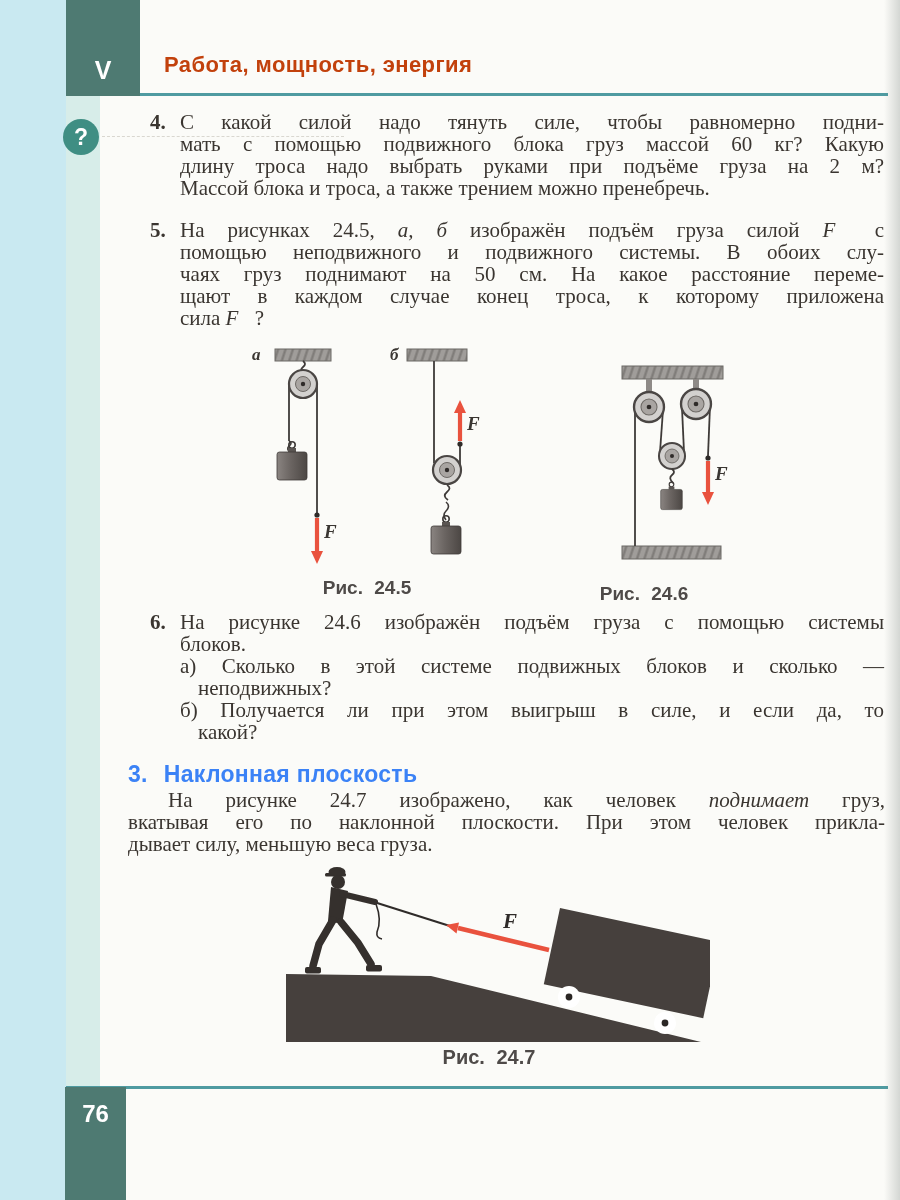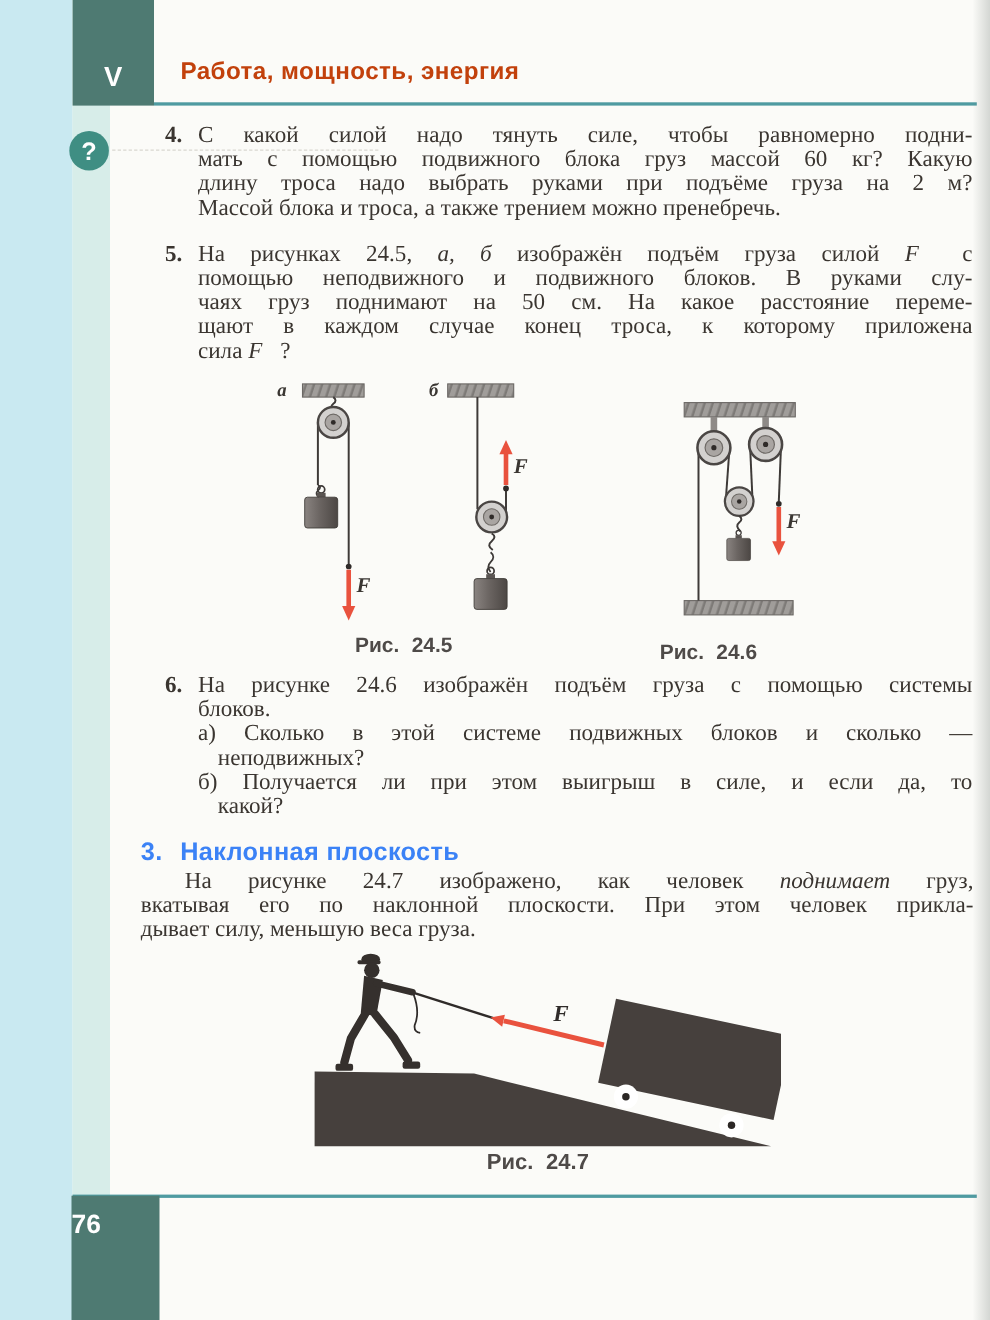--- a/index.html
+++ b/index.html
@@ -44,23 +44,23 @@
   .cap245{left:307px;top:577px;width:120px;}
   .cap246{left:584px;top:583px;width:120px;}
   .cap247{left:429px;top:1046px;width:120px;font-size:20px;}
 
   .figsvg{position:absolute;}
   .fig245{left:240px;top:340px;}
   .fig246{left:598px;top:358px;}
   .fig247{left:270px;top:858px;}
 
   .bottom-rule{position:absolute;left:66px;top:1086px;width:822px;height:3px;background:#4f9ba1;}
-  .page-box{position:absolute;left:65px;top:1087px;width:80px;height:113px;background:#4e7a72;
+  .page-box{position:absolute;left:65px;top:1087px;width:61px;height:113px;background:#4e7a72;
     color:#ffffff;font-family:"Liberation Sans",sans-serif;font-weight:bold;font-size:24px;
-    box-sizing:border-box;padding-top:15px;line-height:1;}
+    text-align:center;box-sizing:border-box;padding-top:15px;line-height:1;}
 </style>
 </head>
 <body>
 
 <div id="page">
 
   <div class="strip-outer"></div>
   <div class="strip-inner"></div>
 
   <div class="v-box">V</div>
@@ -77,21 +77,21 @@
       <div class="jline">мать с помощью подвижного блока груз массой 60 кг? Какую</div>
       <div class="jline">длину троса надо выбрать руками при подъёме груза на 2 м?</div>
       <div class="lline">Массой блока и троса, а также трением можно пренебречь.</div>
     </div>
   </div>
 
   <div class="problem" style="top:219px;">
     <span class="pnum">5.</span>
     <div class="ptext">
       <div class="jline"><span>На рисунках 24.5, </span><span class="it">а, б</span><span> изображён подъём груза силой </span><span class="vec">F⃗</span><span> с</span></div>
-      <div class="jline">помощью неподвижного и подвижного блоков. В руками слу-</div>
+      <div class="jline">помощью неподвижного и подвижного системы. В обоих слу-</div>
       <div class="jline">чаях груз поднимают на 50 см. На какое расстояние переме-</div>
       <div class="jline">щают в каждом случае конец троса, к которому приложена</div>
       <div class="lline"><span>сила </span><span class="vec">F⃗</span><span>?</span></div>
     </div>
   </div>
 
   <svg class="figsvg fig245" width="260" height="238" viewBox="240 340 260 238">
     <defs>
       <pattern id="beamHatch" width="7" height="12" patternUnits="userSpaceOnUse" patternTransform="rotate(18)">
         <rect width="7" height="12" fill="#a09d9a"></rect>

